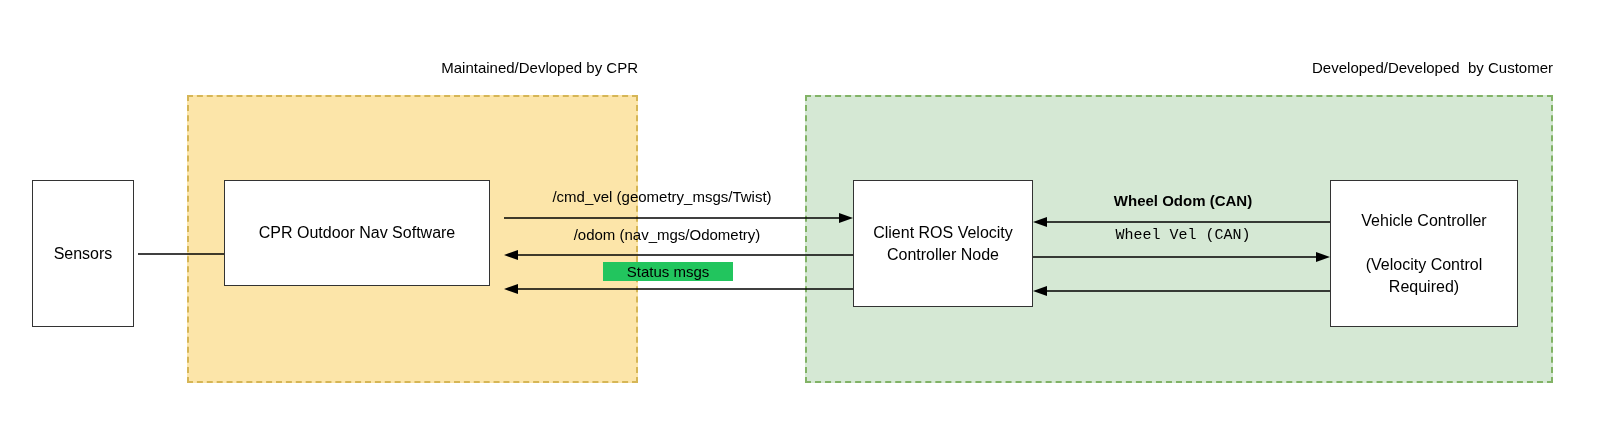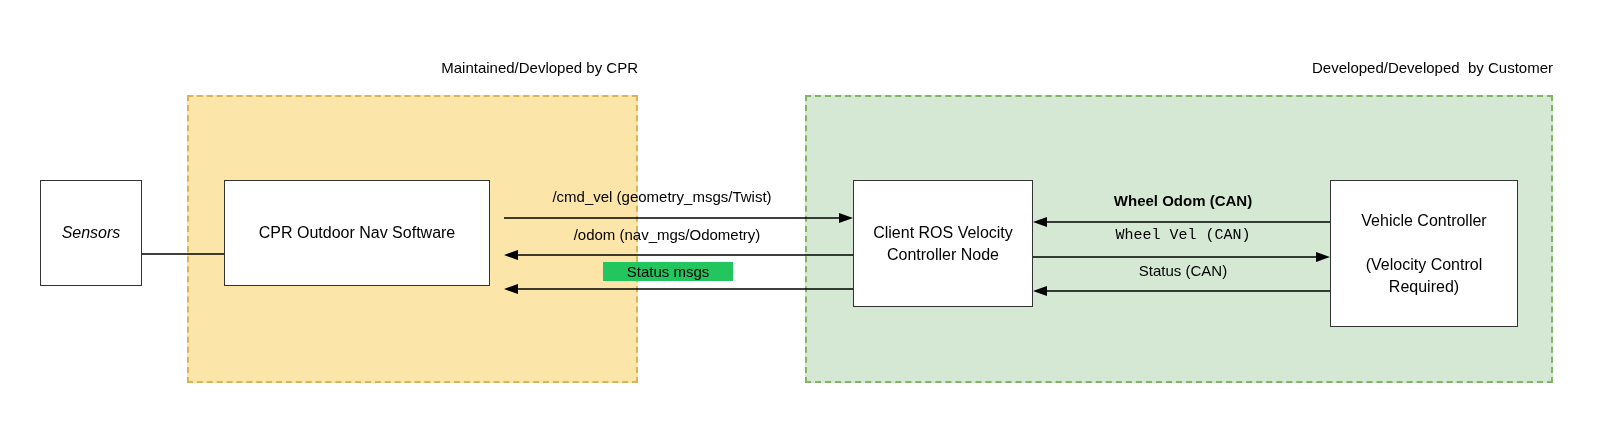--- a/index.html
+++ b/index.html
@@ -66,21 +66,21 @@
     border: 1px solid #333333;
     display: flex;
     align-items: center;
     justify-content: center;
     text-align: center;
     font-size: 16px;
     line-height: 22px;
     white-space: pre-line;
     z-index: 3;
   }
-  .node-sensors  { left: 40px;   top: 180px; width: 102px; height: 106px; font-style: italic; }
+  .node-sensors  { left: 32px;   top: 180px; width: 102px; height: 147px; }
   .node-cpr-nav  { left: 224px;  top: 180px; width: 266px; height: 106px; }
   .node-client   { left: 853px;  top: 180px; width: 180px; height: 127px; }
   .node-vehicle  { left: 1330px; top: 180px; width: 188px; height: 147px; }
 
   
   #wires {
     position: absolute;
     left: 0; top: 0;
     width: 1600px;
     height: 430px;
@@ -177,15 +177,14 @@
   <div class="edge-label lbl-odom">/odom (nav_mgs/Odometry)</div>
 
   <div class="edge-label lbl-cmdvel">/cmd_vel (geometry_msgs/Twist)</div>
 
   <div class="edge-label lbl-status lbl-white-bg">Status msgs</div>
 
   <div class="edge-label lbl-wodom">Wheel Odom (CAN)</div>
 
   <div class="edge-label lbl-wvel">Wheel Vel (CAN)</div>
 
-  <div class="edge-label lbl-cstatus">Status (CAN)</div>
 
 </div>
 
 </body></html>

